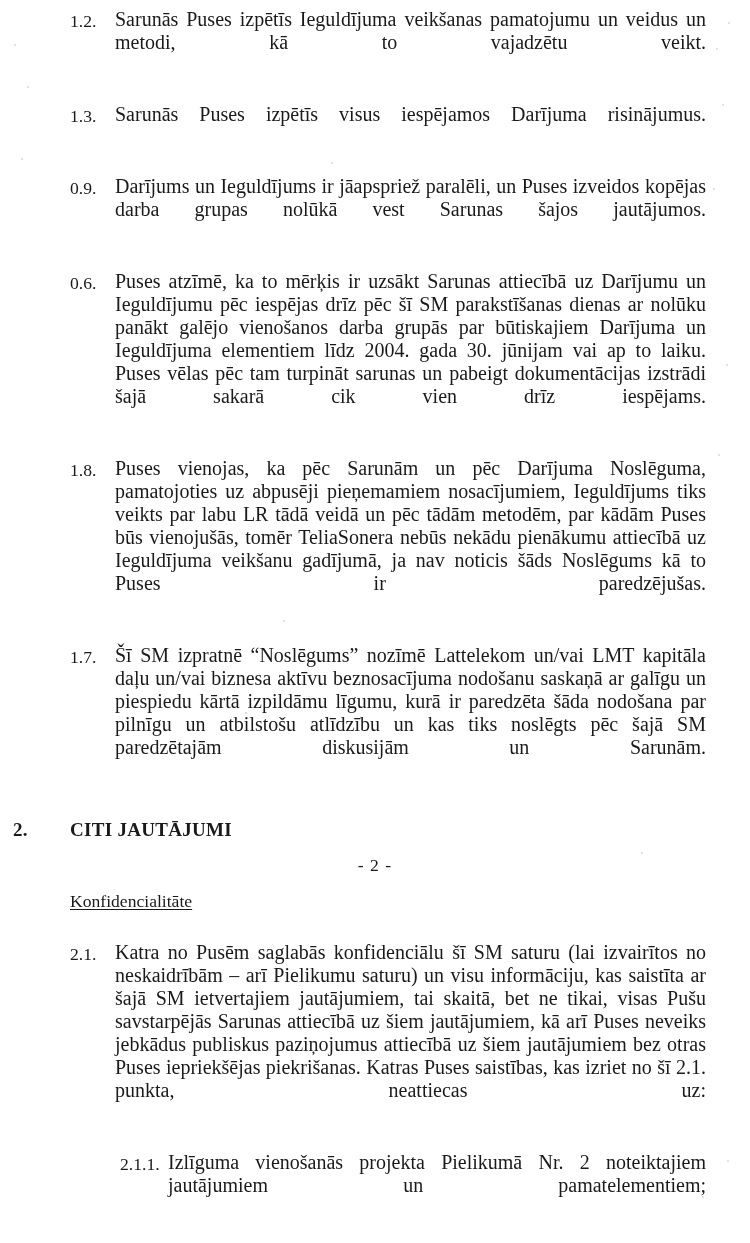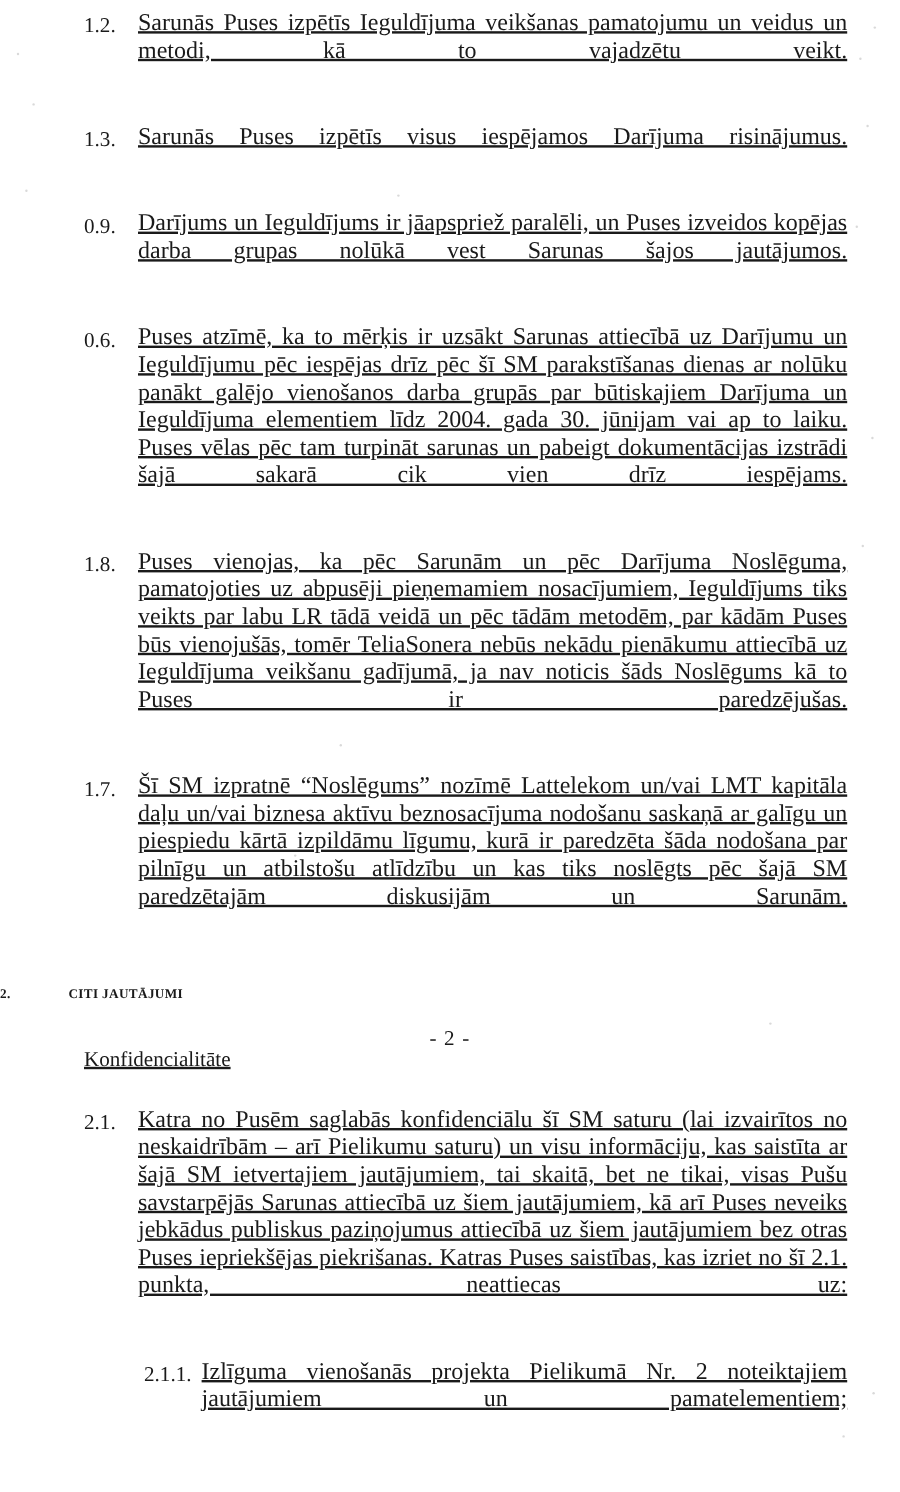--- a/index.html
+++ b/index.html
@@ -16,21 +16,20 @@
     color: #1a1a1a;
     overflow: hidden;
   }
 
   .page {
     position: relative;
     width: 750px;
     height: 900px;
     box-sizing: border-box;
     background: #ffffff;
-    text-decoration: underline;
   }
 
   
   .clause {
     position: relative;
     box-sizing: border-box;
     margin: 0;
     padding: 0;
   }
 
@@ -68,40 +67,41 @@
     content: "";
     display: inline-block;
     width: 100%;
   }
   .gap-md { height: 26px; }
   .gap-lg { height: 34px; }
 
   
   .section-head {
     position: relative;
-    margin-left: 0;
-    font-size: 11px;
+    margin-left: 13px;
+    font-size: 19px;
     line-height: 27px;
     font-weight: bold;
     letter-spacing: 0.3px;
   }
   .section-head .sec-num {
     display: inline-block;
     width: 57px;
   }
   .section-head .sec-title {
     display: inline-block;
   }
 
   .subheading {
     margin-left: 70px;
     font-size: 17.6px;
     line-height: 27px;
     text-decoration: underline;
     text-underline-offset: 2px;
+    margin-top: 19px;
   }
 
   
   .footer {
     position: absolute;
     left: 0;
     right: 0;
     bottom: 24px;
     text-align: center;
     font-size: 17.6px;

